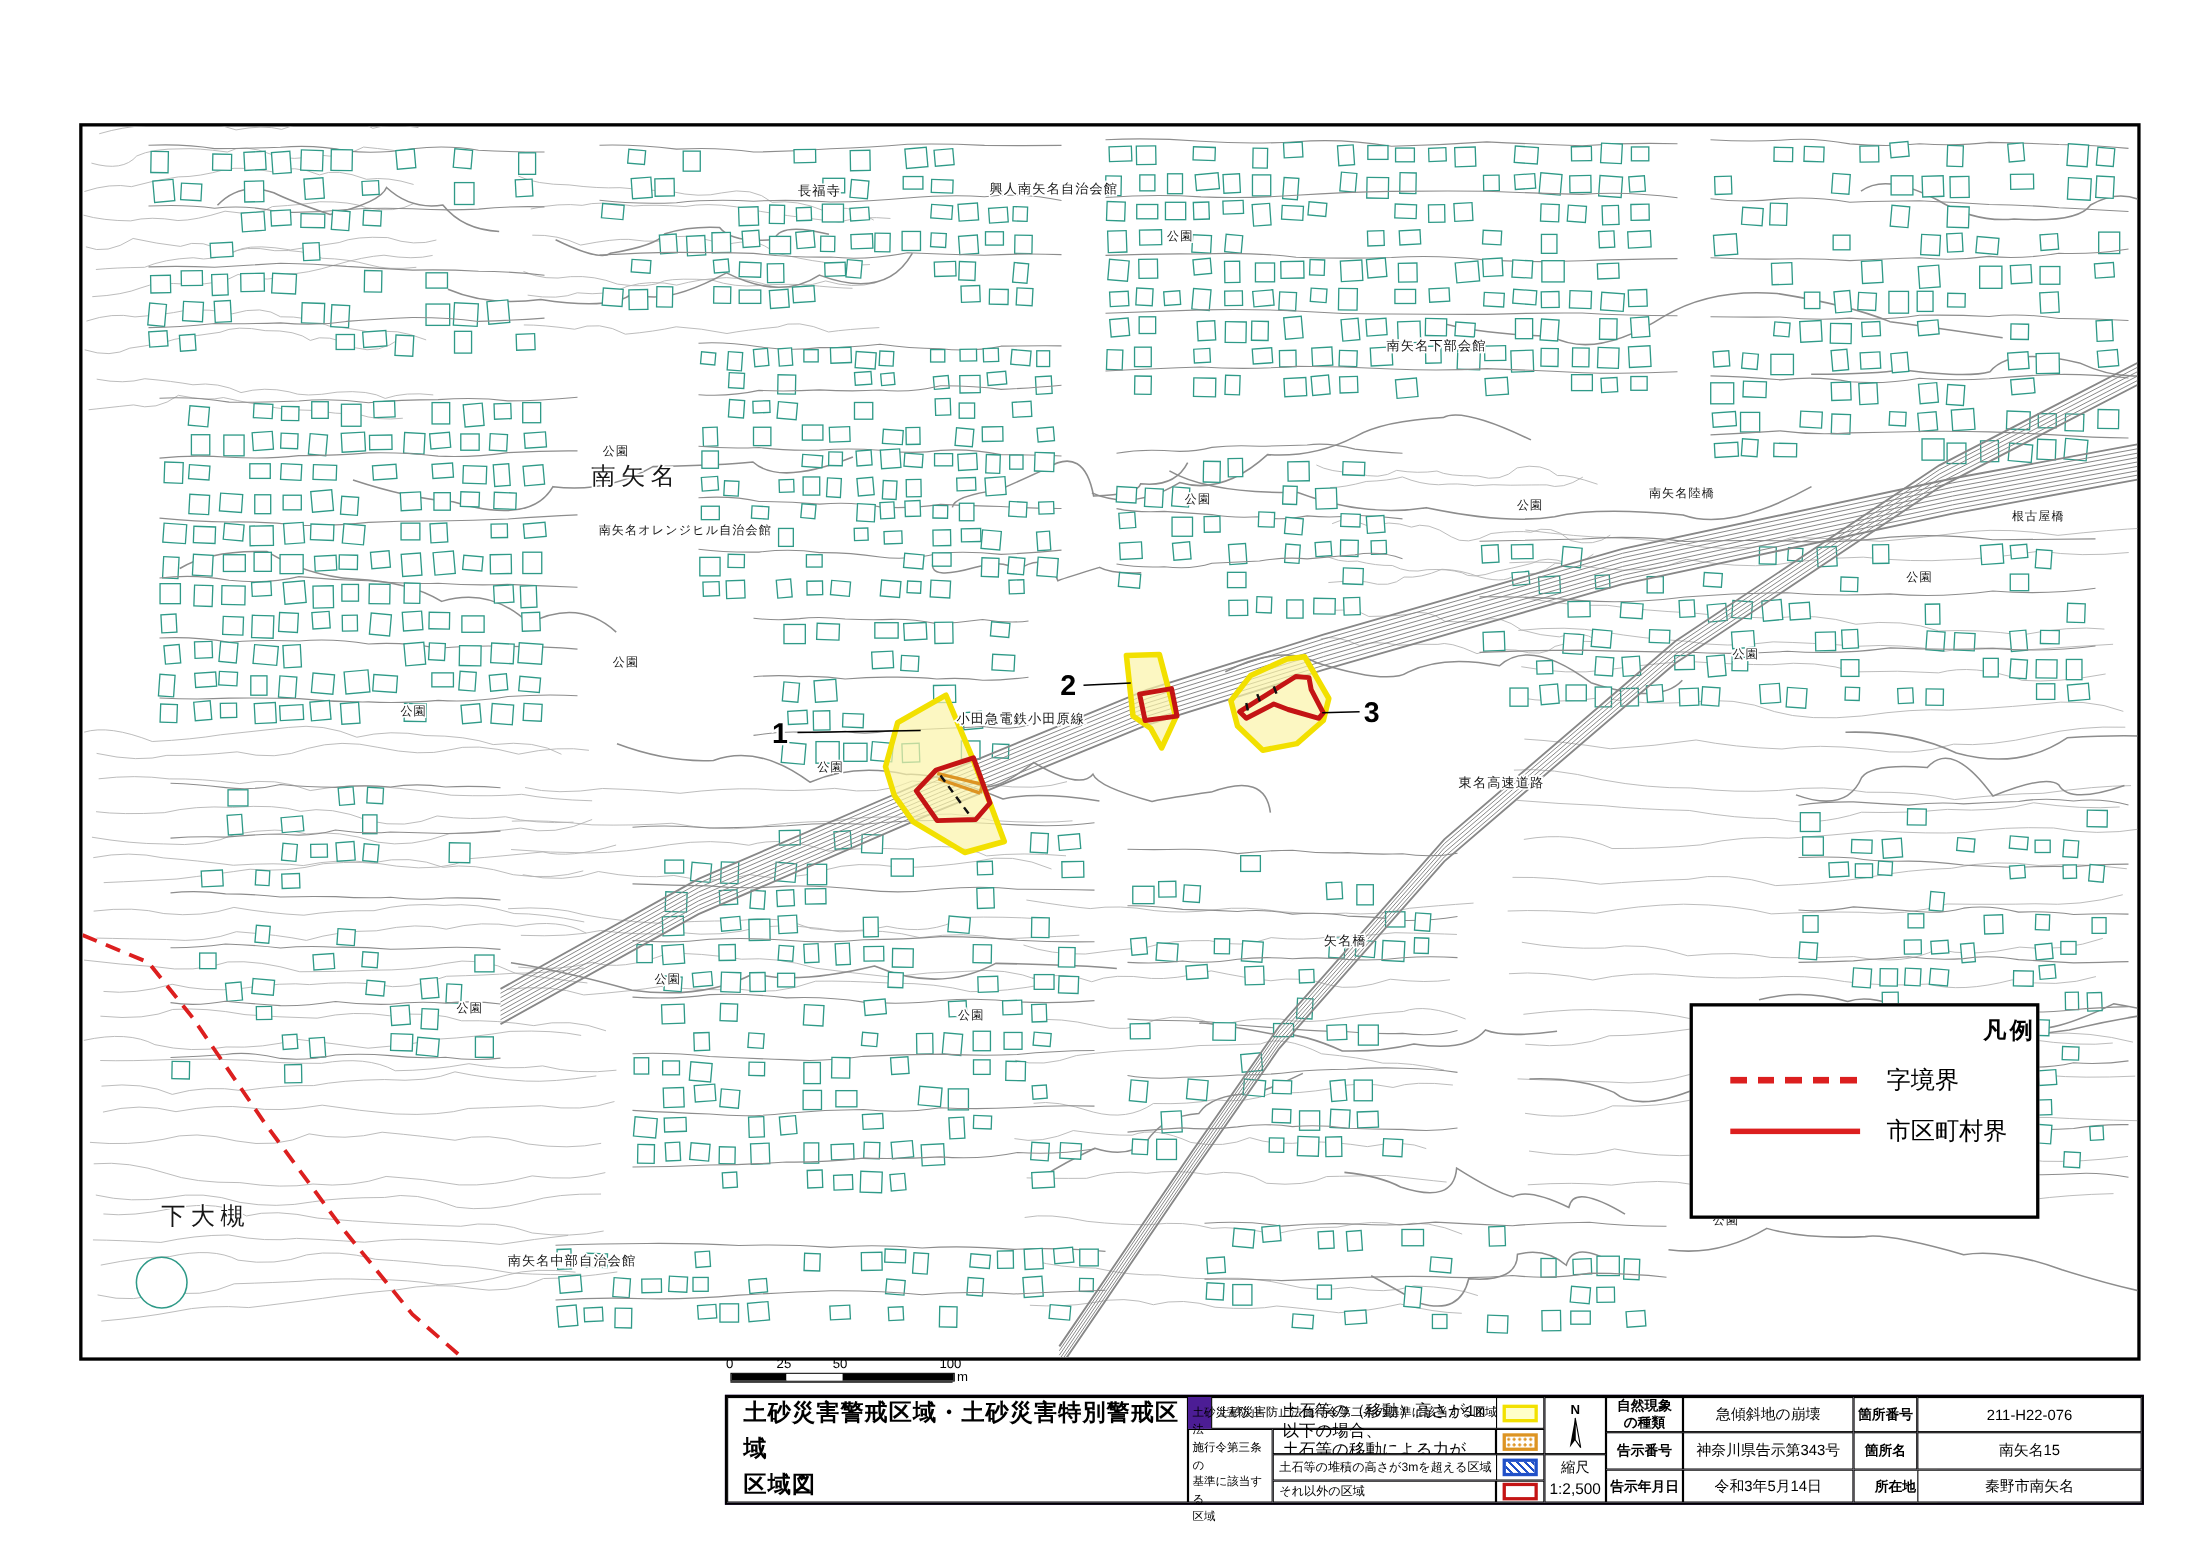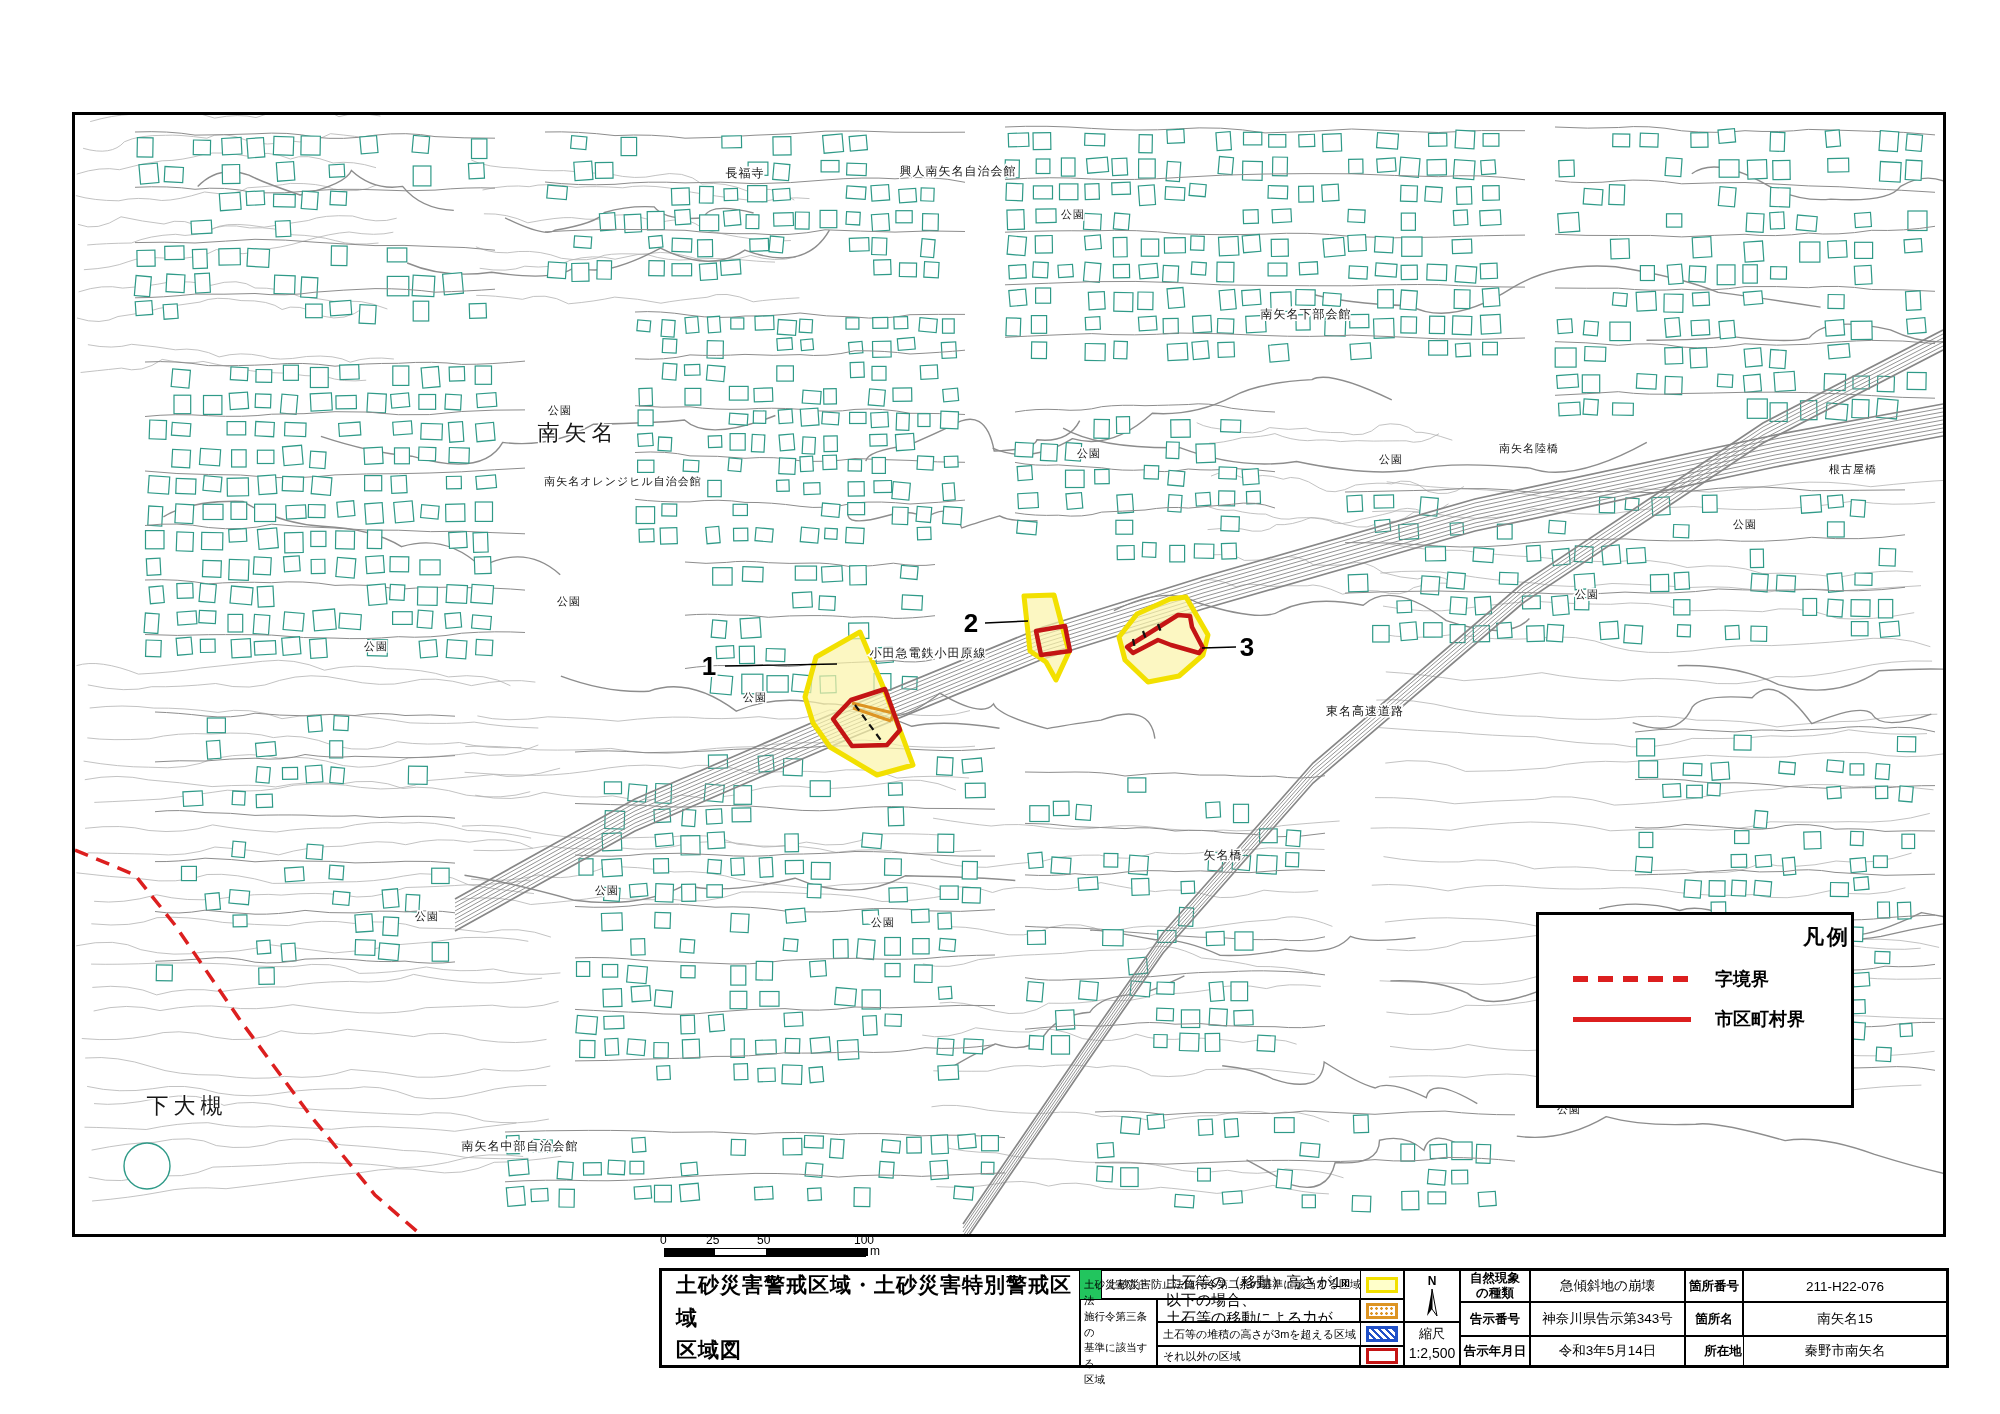--- a/index.html
+++ b/index.html
@@ -8,32 +8,32 @@
   .map-frame{position:absolute;left:72px;top:112px;width:1868px;height:1119px;border:3px solid #000;box-sizing:content-box;background:#fff;}
   .map-frame svg{display:block;width:1868px;height:1119px;}
   
   .legend{position:absolute;left:1536px;top:912px;width:318px;height:196px;border:3px solid #000;background:#fff;z-index:6;box-sizing:border-box;}
   .legend-title{text-align:right;font-size:21px;font-weight:bold;margin-top:8px;letter-spacing:3px;color:#000;}
   .legend-desc{margin:7px 0 0 24px;font-size:16px;line-height:1.32;white-space:pre-line;color:#000;font-weight:bold;}
   .legend-item{display:flex;align-items:center;margin:16px 0 0 34px;}
   .legend-item .sample{width:118px;}
   .sample-dashed{height:6px;background:repeating-linear-gradient(90deg,var(--bd-red,#dc1f1f) 0 15px,transparent 15px 25px);}
   .sample-solid{height:5px;background:var(--bd-red,#dc1f1f);}
-  .legend-item .lg-label{margin-left:24px;font-size:18px;font-weight:bold;color:#000;}
+  .legend-item .lg-label{margin-left:24px;font-size:22px;font-weight:normal;color:#000;}
   
   .scalebar{position:absolute;left:664px;top:1233px;width:230px;height:26px;font-size:12px;color:#000;}
   .sb-num{position:absolute;top:0;}
   .sb-bar{position:absolute;left:0;top:15px;width:202px;height:6px;border:1px solid #000;}
   .sb-seg{position:absolute;top:0;height:6px;}
   .sb-black{background:#000;}
   .sb-white{background:#fff;}
   .sb-base{position:absolute;left:0;top:23px;width:202px;border-top:1px solid #000;}
   .sb-unit{position:absolute;left:206px;top:11px;font-size:12px;}
   
-  .itable{position:absolute;left:659px;top:1268px;width:1290px;height:100px;border:2px solid #000;box-sizing:border-box;background:#22c55e;}
+  .itable{position:absolute;left:659px;top:1268px;width:1290px;height:100px;border:2px solid #000;box-sizing:border-box;background:#4c1d95;}
   .cell{position:absolute;box-sizing:border-box;border:1px solid #000;display:flex;align-items:center;color:#000;background:#fff;}
   .cell.center{justify-content:center;text-align:center;}
   .title-cell{font-size:21px;font-weight:bold;padding-left:14px;line-height:1.55;white-space:pre-line;letter-spacing:1px;}
   .small-label{font-size:11px;padding-left:5px;line-height:1.15;}
   .tiny-label{font-size:15px;padding-left:8px;line-height:1.2;white-space:pre-line;font-family:Liberation Mono, monospace;}
   .law3-cell{font-size:10.5px;padding-left:3px;line-height:1.5;white-space:pre-line;}
   .swatch-cell{justify-content:center;}
   .swatch{width:26px;height:10px;border:3px solid #000;background:#fff;}
   .swatch-yellow{border-color:var(--hz-yellow,#f5e000);background:#ffffca;}
   .swatch-orange{border-color:var(--hz-orange,#dd9422);background-image:radial-gradient(circle,var(--hz-orange,#dd9422) 1.2px,rgba(0,0,0,0) 1.5px);background-size:5px 5px;}

